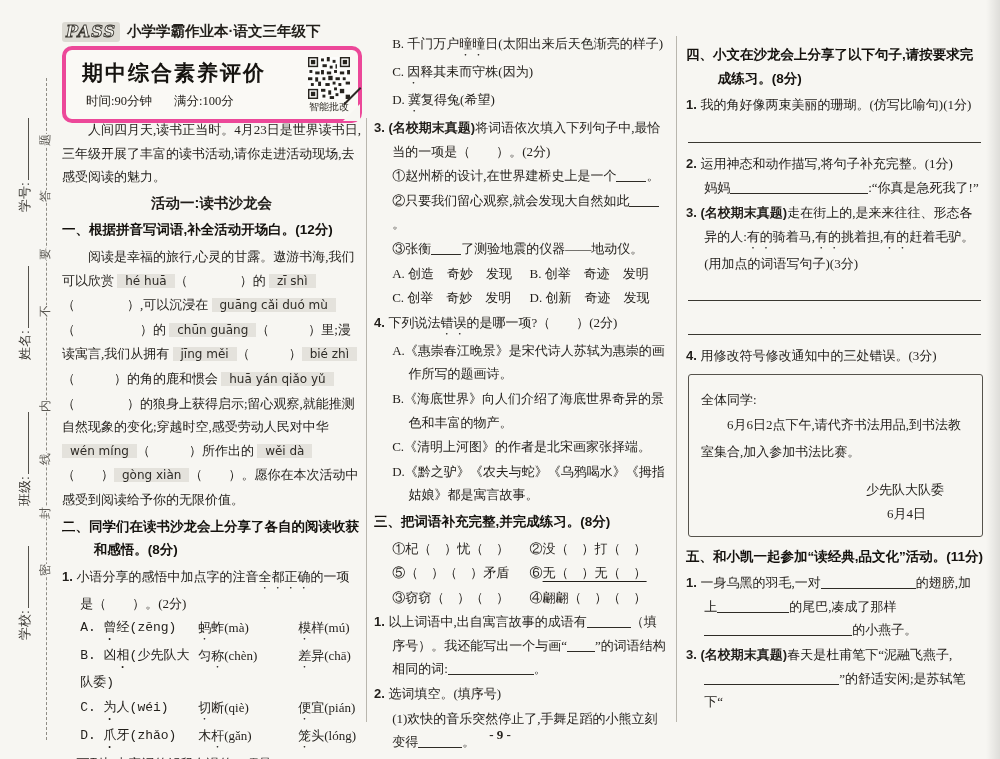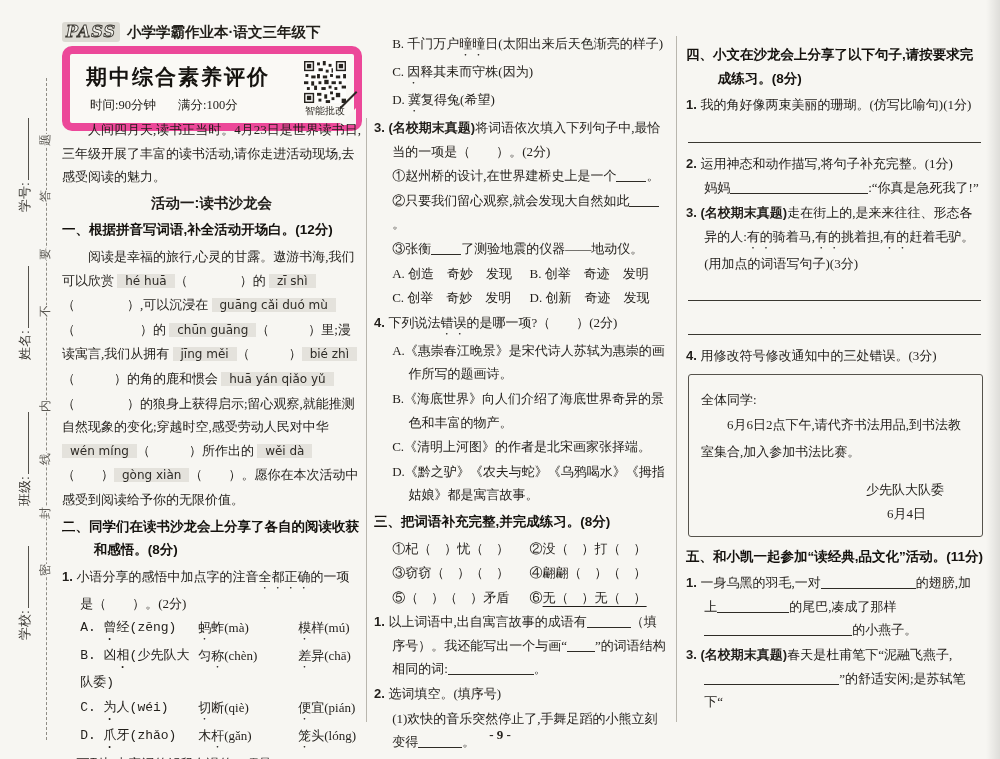--- a/index.html
+++ b/index.html
@@ -13,25 +13,25 @@
   .seal { position:absolute; left:0; top:0; width:58px; height:759px; }
   .seal-dash { position:absolute; left:46px; top:78px; height:662px; border-left:1px dashed #8f8c85; }
   .seal-field { position:absolute; left:16px; transform-origin:0 0; transform:rotate(-90deg);
                 white-space:nowrap; font-size:13px; color:#36332e; font-family:"Liberation Sans","DejaVu Sans",sans-serif; }
   .seal-blank { display:inline-block; width:62px; height:11px; border-bottom:1px solid #55524c; margin-left:2px; }
   .seal-char { position:absolute; left:39px; transform:rotate(-90deg); font-size:12px; color:#5a5751;
                background:#f7f6f2; line-height:14px; padding:1px 0; }
 
   
   .header { position:absolute; left:62px; top:22px; width:300px; }
-  .brand { display:flex; align-items:center; gap:7px; margin-bottom:4px; }
+  .brand { display:flex; align-items:flex-start; gap:7px; margin-bottom:4px; }
   .logo { font:italic bold 16px "DejaVu Serif",serif; letter-spacing:1px; color:#f2f1ec;
           -webkit-text-stroke:0.9px #3a3731; background:#dcdad3; border-radius:3px; padding:0 4px 1px; }
   .series { font-family:"Liberation Sans","DejaVu Sans",sans-serif; font-weight:bold; font-size:14.5px; color:#23201b; }
-  .title-box { position:relative; border:8px solid #ec4899; border-radius:10px; background:#faf9f5;
+  .title-box { position:relative; border:4px solid #ec4899; border-radius:10px; background:#faf9f5;
                padding:9px 58px 9px 16px; min-height:66px; }
   .tb-title { font-size:21px; font-weight:bold; letter-spacing:2px; color:#15130f; }
   .tb-meta { display:flex; gap:22px; font-size:12.5px; margin-top:6px; padding-left:4px; color:#26231e; }
   .qr-wrap { position:absolute; right:5px; top:7px; width:48px; text-align:center; }
   .qr { width:42px; height:42px; display:block; margin:0 auto; }
   .qr-caption { font-size:10px; margin-top:1px; white-space:nowrap; color:#33302a; }
   .fold { position:absolute; right:-2px; bottom:-2px; width:0; height:0;
           border-left:17px solid transparent; border-bottom:17px solid #f7f6f2; }
   .fold::after { content:""; position:absolute; left:-17px; top:0px; width:24px; height:1.5px;
                  background:#2c2925; transform:rotate(-45deg); transform-origin:left top; }
@@ -225,26 +225,26 @@
       <div class="blk blk-opt"><span>A.《惠崇春江晚景》是宋代诗人苏轼为惠崇的画作所写的题画诗。</span></div>
       <div class="blk blk-opt"><span>B.《海底世界》向人们介绍了海底世界奇异的景色和丰富的物产。</span></div>
       <div class="blk blk-opt"><span>C.《清明上河图》的作者是北宋画家张择端。</span></div>
       <div class="blk blk-opt"><span>D.《黔之驴》《农夫与蛇》《乌鸦喝水》《拇指姑娘》都是寓言故事。</span></div>
       <div class="blk blk-sec"><span>三、把词语补充完整,并完成练习。(8分)</span></div>
       <div class="blk blk-opt2">
         <span class="cell"><span>①杞（　）忧（　）</span></span>
         <span class="cell"><span>②没（　）打（　）</span></span>
       </div>
       <div class="blk blk-opt2">
+        <span class="cell"><span>⑤（　）（　）矛盾</span></span>
+        <span class="cell"><span>⑥</span><span class="seg-ul">无（　）无（　）</span></span>
+      </div>
+      <div class="blk blk-opt2">
         <span class="cell"><span>③窃窃（　）（　）</span></span>
         <span class="cell"><span>④翩翩（　）（　）</span></span>
-      </div>
-      <div class="blk blk-opt2">
-        <span class="cell"><span>⑤（　）（　）矛盾</span></span>
-        <span class="cell"><span>⑥</span><span class="seg-ul">无（　）无（　）</span></span>
       </div>
       <div class="blk blk-q"><span class="seg-b">1. </span><span>以上词语中,出自寓言故事的成语有</span><span class="seg-blank" style="width: 44px;"></span><span>（填序号）。我还能写出一个与画“</span><span class="seg-blank" style="width: 28px;"></span><span>”的词语结构相同的词:</span><span class="seg-blank" style="width: 86px;"></span><span>。</span></div>
       <div class="blk blk-q"><span class="seg-b">2. </span><span>选词填空。(填序号)</span></div>
       <div class="blk blk-sub"><span>(1)欢快的音乐突然停止了,手舞足蹈的小熊立刻变得</span><span class="seg-blank" style="width: 44px;"></span><span>。</span></div>
       <div class="blk blk-sub"><span>(2)纷纷飘飞的树叶像一只只</span><span>的蝴蝶。</span></div>
     </div>
   <div class="divider d2"></div>
   <div class="col col3" id="col-2">
       <div class="blk blk-sec"><span>四、小文在沙龙会上分享了以下句子,请按要求完成练习。(8分)</span></div>
       <div class="blk blk-q"><span class="seg-b">1. </span><span>我的角好像两束美丽的珊瑚。(仿写比喻句)(1分)</span></div>

